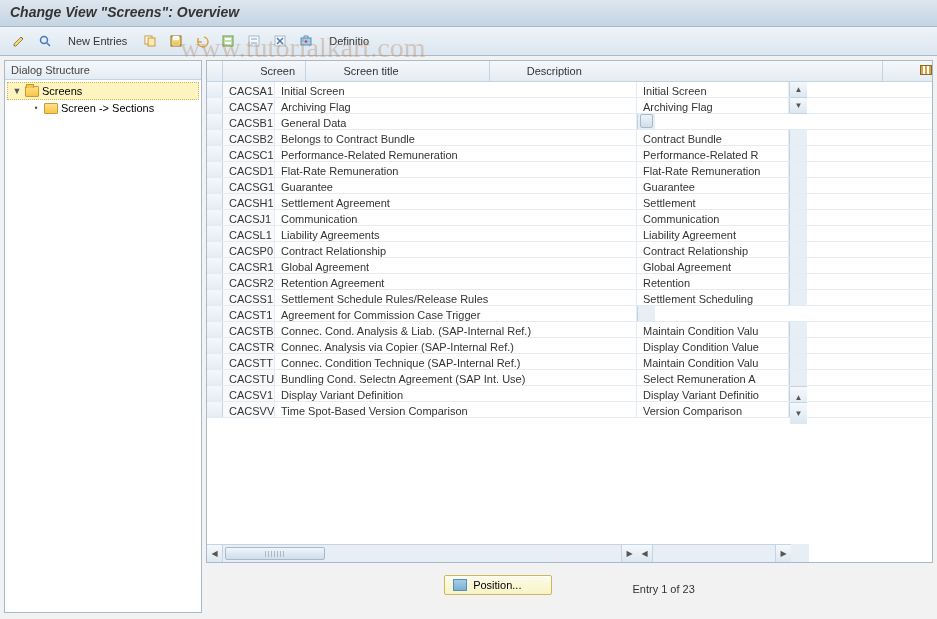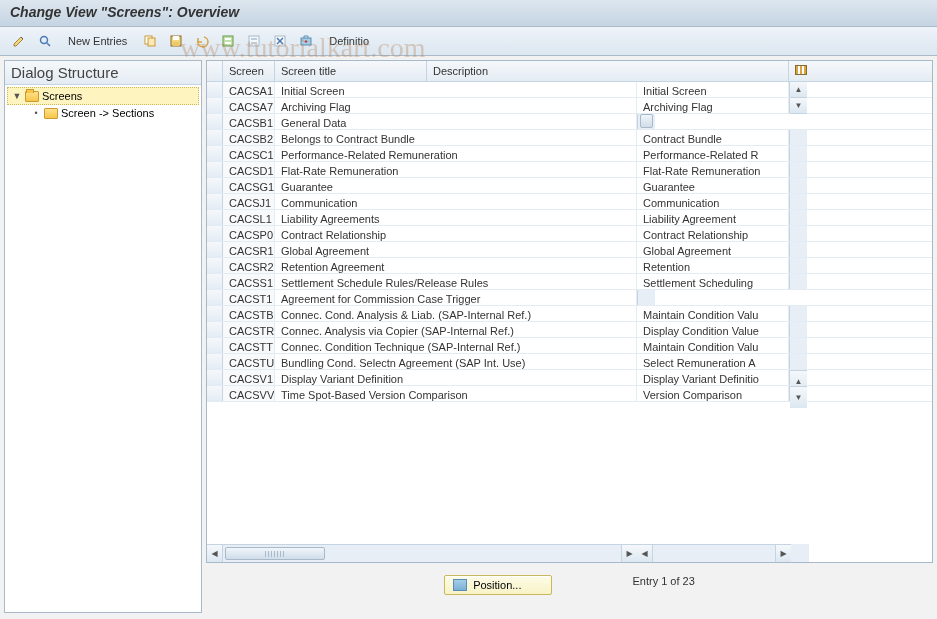--- a/index.html
+++ b/index.html
@@ -4,31 +4,31 @@
   <style>
     * { box-sizing: border-box; margin: 0; padding: 0; }
     body { font-family: Arial, sans-serif; font-size: 11px; background: #f2f2f2; width: 937px; height: 619px; overflow: hidden; position: relative; }
     .header { background: linear-gradient(#dde6ee, #c5d4e3); padding: 4px 10px 6px; border-bottom: 1px solid #a8b9c9; }
     .header-title { font-weight: bold; font-style: italic; font-size: 14px; color: #333; }
     .toolbar { background: linear-gradient(#eef3f8, #dce7f1); padding: 4px 8px; border-bottom: 1px solid #a8b9c9; display: flex; align-items: center; gap: 4px; }
     .toolbar-btn { display: inline-flex; align-items: center; justify-content: center; width: 22px; height: 20px; border: 1px solid transparent; border-radius: 2px; cursor: pointer; font-size: 12px; }
     .toolbar-text-btn { display: inline-flex; align-items: center; padding: 2px 8px; height: 20px; cursor: pointer; font-size: 11px; color: #333; }
     .main { display: flex; height: calc(100% - 58px); }
     .sidebar { width: 198px; background: #fff; border: 1px solid #a8b9c9; margin: 4px 2px 4px 4px; }
-    .sidebar-header { background: linear-gradient(#f5f8fb, #e4ecf3); border-bottom: 1px solid #c5d4e3; padding: 3px 6px; font-size: 15px; color: #444; }
+    .sidebar-header { background: linear-gradient(#f5f8fb, #e4ecf3); border-bottom: 1px solid #c5d4e3; padding: 3px 6px; font-size: 11px; color: #444; }
     .tree { padding: 2px; }
     .tree-item { display: flex; align-items: center; padding: 2px 4px; cursor: pointer; font-size: 11px; }
     .tree-item.selected { background: #fdf4bf; border: 1px dotted #c9b95e; }
     .tree-item .arrow { width: 10px; display: inline-block; text-align: center; color: #555; font-size: 9px; }
     .tree-item .folder { width: 14px; height: 11px; display: inline-block; margin: 0 3px; background: linear-gradient(#ffe08a, #f6c64a); border: 1px solid #cc9a2e; border-radius: 1px; position: relative; }
     .tree-item .folder.open::before { content: ''; position: absolute; top: -3px; left: 0; width: 6px; height: 3px; background: #f6c64a; border: 1px solid #cc9a2e; border-bottom: none; }
     .tree-child { padding-left: 24px; }
     .content { flex: 1; margin: 4px 4px 4px 2px; display: flex; flex-direction: column; }
     .table-wrap { border: 1px solid #a8b9c9; background: #fff; flex: 0 0 auto; }
-    .table-header { display: flex; background: linear-gradient(#f5f8fb, #e4ecf3); border-bottom: 1px solid #c5d4e3; }
+    .table-header { display: flex; background: linear-gradient(#f5f8fb, #e4ecf3); border-bottom: 1px solid #c5d4e3; justify-content: space-between; }
     .th { padding: 4px 6px; border-right: 1px solid #c5d4e3; font-size: 11px; color: #333; overflow: hidden; white-space: nowrap; }
     .th.rowhead { width: 16px; padding: 0; }
     .th.screen { width: 52px; }
     .th.desc { width: 362px; }
     .th.title { width: 152px; }
     .th.config { width: 18px; border-right: none; text-align: center; cursor: pointer; }
     .config-icon { display: inline-block; width: 12px; height: 10px; background: repeating-linear-gradient(90deg, #d9a441 0 2px, #fff 2px 4px); border: 1px solid #8a6a2a; }
     .tbody { height: 455px; overflow: hidden; position: relative; }
     .tr { display: flex; border-bottom: 1px solid #e4ecf3; height: 16px; align-items: stretch; }
     .td { padding: 3px 6px; border-right: 1px solid #e4ecf3; font-size: 11px; color: #333; overflow: hidden; white-space: nowrap; background: #fff; }
@@ -36,21 +36,21 @@
     .td.screen { width: 52px; background: #f7f9fb; }
     .td.desc { width: 362px; }
     .td.title { width: 152px; }
     .hscrollbar { display: flex; height: 18px; background: #e8eef5; border-top: 1px solid #c5d4e3; }
     .hs-btn { width: 16px; display: flex; align-items: center; justify-content: center; background: linear-gradient(#f5f8fb, #dce7f1); cursor: pointer; font-size: 8px; color: #555; }
     .hs-left { border-right: 1px solid #c5d4e3; }
     .hs-right { border-left: 1px solid #c5d4e3; }
     .hs-track { flex: 1; position: relative; }
     .hs-thumb { position: absolute; top: 2px; bottom: 2px; left: 2px; width: 100px; background: linear-gradient(#f0f5fa, #d0dde9); border: 1px solid #a8b9c9; border-radius: 2px; display: flex; align-items: center; justify-content: center; }
     .hs-grip { width: 20px; height: 6px; background: repeating-linear-gradient(90deg, #a8b9c9 0 1px, transparent 1px 3px); }
-    .footer { display: flex; align-items: flex-start; justify-content: center; gap: 80px; padding: 12px 0 8px; }
+    .footer { display: flex; align-items: flex-end; justify-content: center; gap: 80px; padding: 12px 0 8px; }
     .pos-btn { display: inline-flex; align-items: center; gap: 6px; padding: 3px 30px 3px 8px; background: linear-gradient(#fdfce8, #f8f3c6); border: 1px solid #c9b95e; border-radius: 2px; cursor: pointer; font-size: 11px; box-shadow: 0 1px 0 #fff inset; }
     .pos-btn .pos-icon { width: 14px; height: 12px; background: linear-gradient(#a5cde8, #7cb0d6); border: 1px solid #5a8db5; }
     .entry-text { font-size: 11px; color: #333; }
     .watermark { position: absolute; top: 32px; left: 180px; font-size: 28px; color: rgba(180,130,90,0.35); font-family: Georgia, serif; font-weight: normal; pointer-events: none; z-index: 100; }
     .row-flex { display: flex; }
     .table-cols { flex: 1; }
     .hscroll-group { display: flex; }
     .hscroll-desc { width: 430px; }
     .hscroll-title { width: 154px; margin-left: 0; }
     .hscroll-gap { width: 18px; background: #e8eef5; }
@@ -204,20 +204,27 @@
                 <div class="td screen">CACSD1</div>
                 <div class="td desc">Flat-Rate Remuneration</div>
                 <div class="td title">Flat-Rate Remuneration</div>
                 <div style="width: 18px; border-left: 1px solid rgb(197, 212, 227); background: rgb(232, 238, 245);"></div>
               </div>
               <div class="tr row-flex">
                 <div class="td rowhead"></div>
                 <div class="td screen">CACSG1</div>
                 <div class="td desc">Guarantee</div>
                 <div class="td title">Guarantee</div>
+                <div style="width: 18px; border-left: 1px solid rgb(197, 212, 227); background: rgb(232, 238, 245);"></div>
+              </div>
+              <div class="tr row-flex">
+                <div class="td rowhead"></div>
+                <div class="td screen">CACSH1</div>
+                <div class="td desc">Settlement Agreement</div>
+                <div class="td title">Settlement</div>
                 <div style="width: 18px; border-left: 1px solid rgb(197, 212, 227); background: rgb(232, 238, 245);"></div>
               </div>
               <div class="tr row-flex">
                 <div class="td rowhead"></div>
                 <div class="td screen">CACSJ1</div>
                 <div class="td desc">Communication</div>
                 <div class="td title">Communication</div>
                 <div style="width: 18px; border-left: 1px solid rgb(197, 212, 227); background: rgb(232, 238, 245);"></div>
               </div>
               <div class="tr row-flex">

